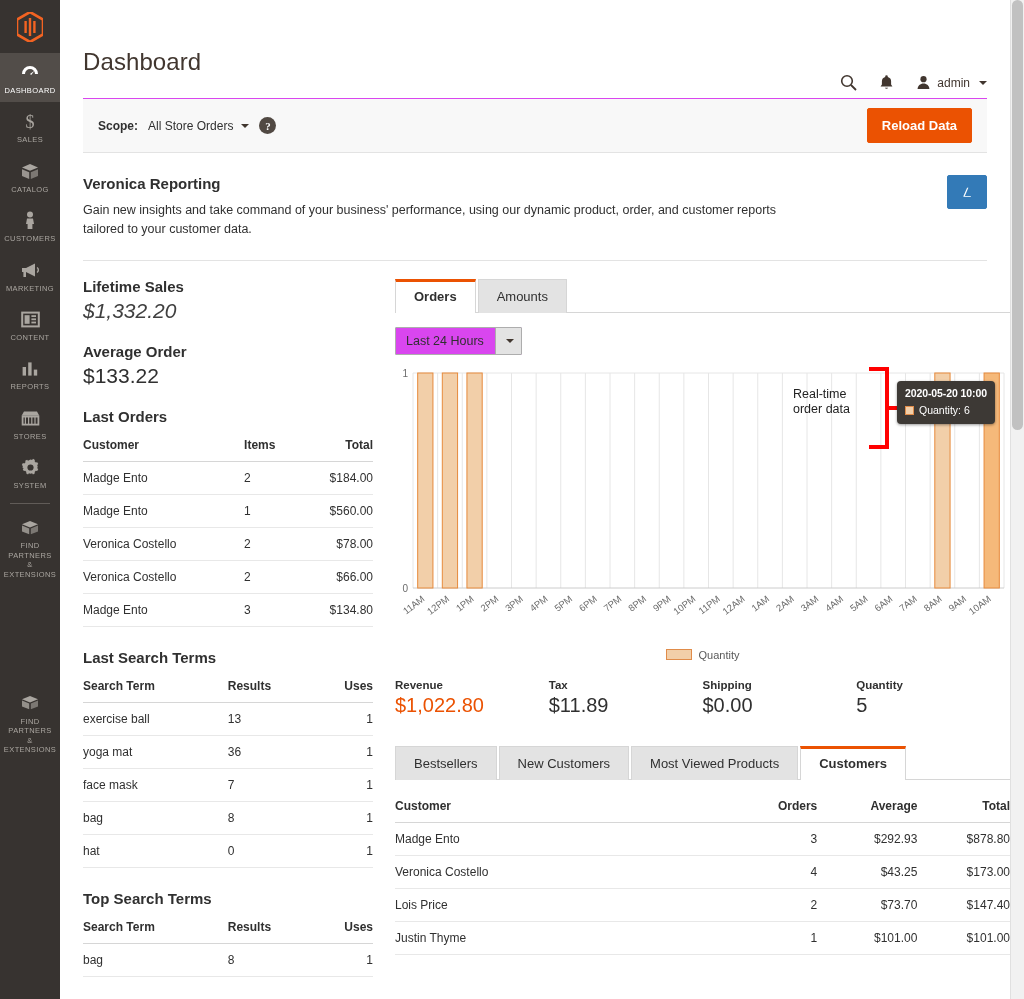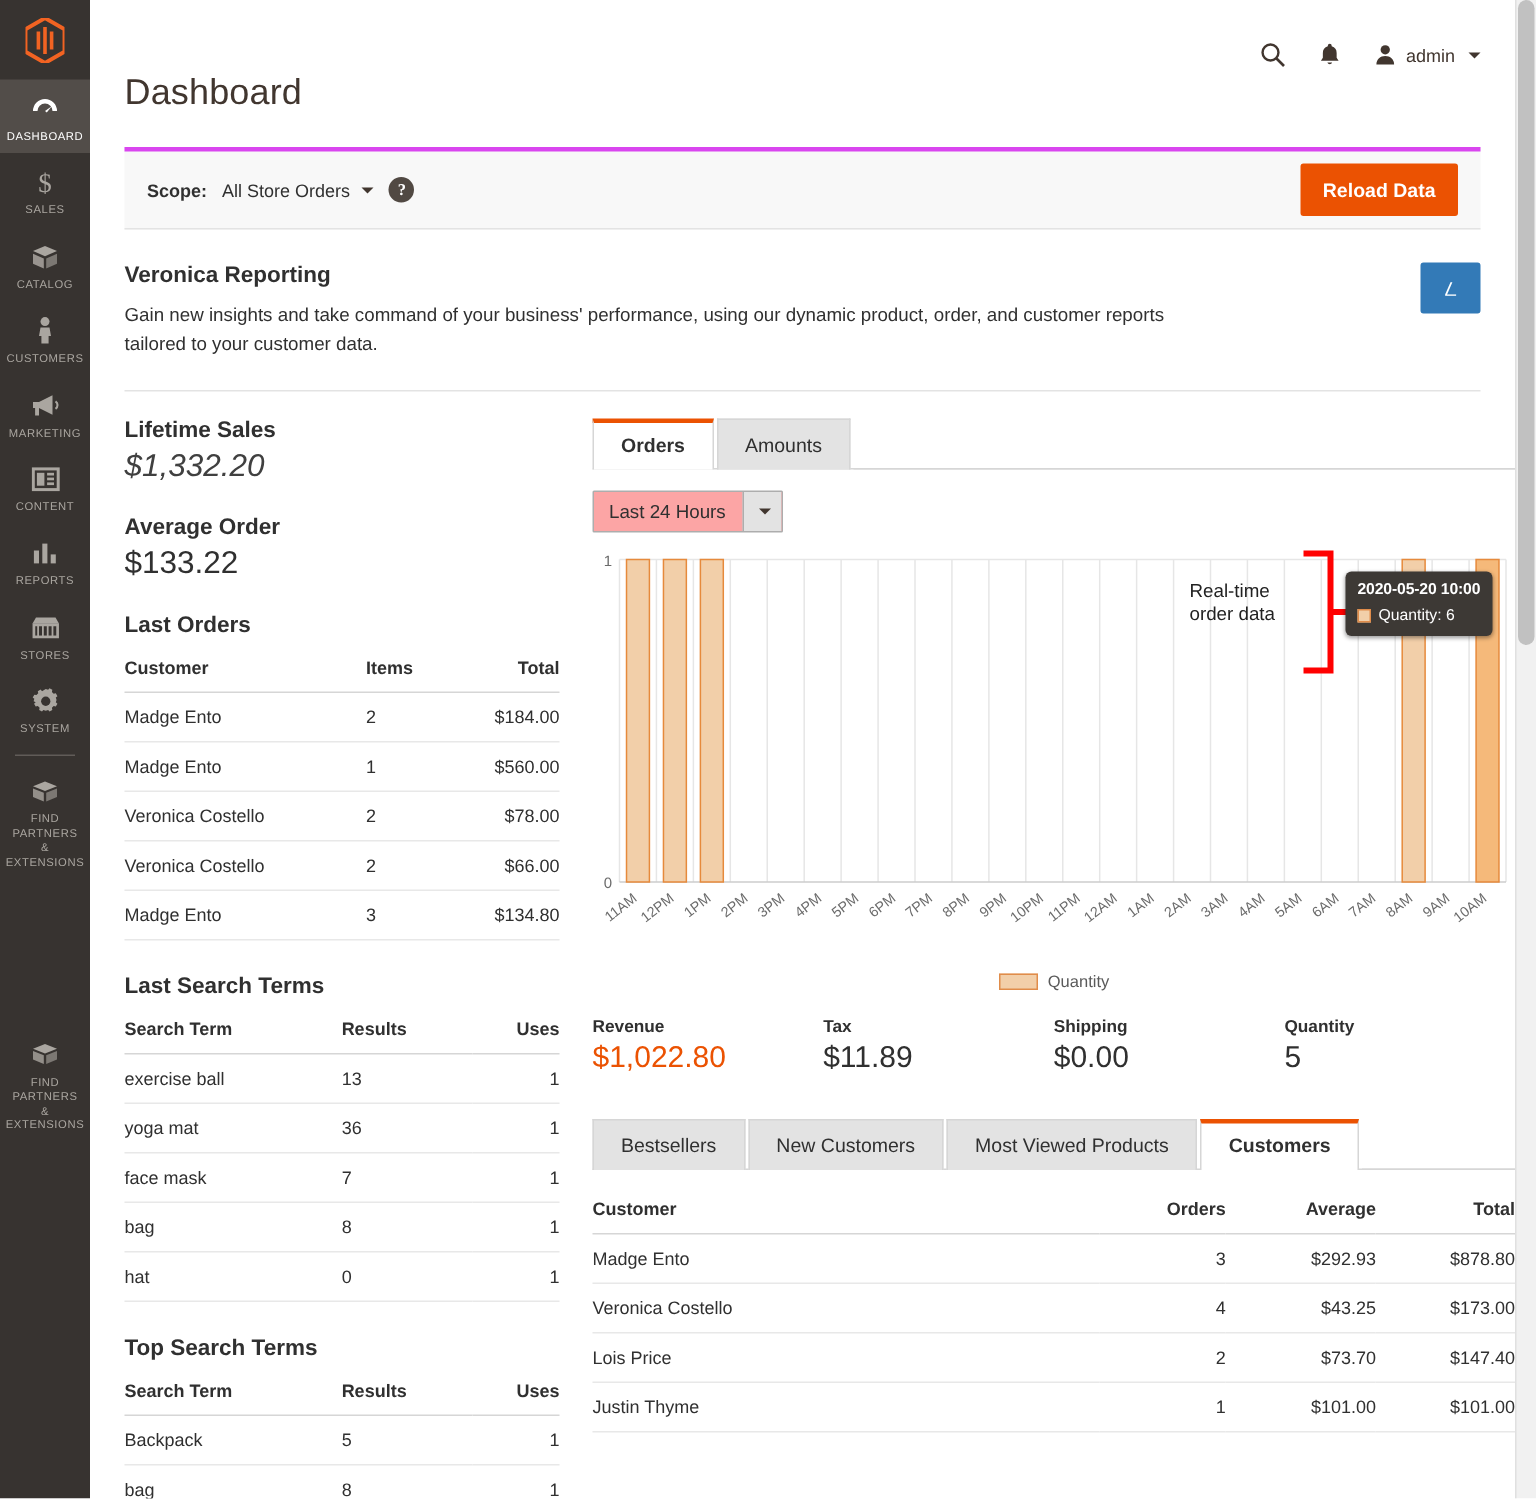--- a/index.html
+++ b/index.html
@@ -41,28 +41,28 @@
   #page { position:absolute; left:60px; top:0; width:950px; height:999px; background:#ffffff; }
 
   .page-header {
     height:98px; padding:0 23px; display:flex; align-items:flex-start;
     justify-content:space-between; background:#fff;
   }
   #page-title {
     font-size:24px; font-weight:400; color:#41362f; margin-top:48px;
     letter-spacing:.1px;
   }
-  .header-tools { display:flex; align-items:center; gap:22px; margin-top:28px; color:#41362f; }
+  .header-tools { display:flex; align-items:center; gap:22px; margin-top:74px; color:#41362f; }
   .header-tools .tool { cursor:pointer; display:flex; align-items:center; }
   .admin-user { gap:6px; font-size:12px; }
   .caret-d { width:0;height:0;border-left:4px solid transparent;border-right:4px solid transparent;border-top:4px solid #41362f; margin-left:3px;}
 
   
   .scope-bar {
-    margin:0 23px; background:#f8f8f8; border-top:3px solid #d946ef; border-bottom:1px solid #e3e3e3;
+    margin:0 23px; background:#f8f8f8; border-top:1px solid #d946ef; border-bottom:1px solid #e3e3e3;
     height:55px; display:flex; align-items:center; padding:0 15px; justify-content:space-between;
   }
   .scope-left { display:flex; align-items:center; gap:10px; }
   .scope-label { font-weight:bold; font-size:12px; color:#303030; }
   .scope-select { font-size:12px; color:#303030; cursor:pointer; display:flex; align-items:center; gap:5px;}
   .help-dot {
     width:17px;height:17px;border-radius:50%;background:#514943;color:#fff;
     font-size:11px;font-weight:bold;display:flex;align-items:center;justify-content:center;cursor:pointer;
     font-family:"Liberation Serif", serif;
   }
@@ -116,21 +116,21 @@
   }
   .tab.active {
     background:#fff; color:#303030; font-weight:bold;
     border-top:3px solid #eb5202; padding-top:7px;
   }
   .tabs-fill { flex:1; border-bottom:1px solid #d6d6d6; position:relative; top:1px;}
 
   .period-row { padding:14px 0 10px; }
   .period-select {
     display:inline-flex; align-items:stretch; border:1px solid #adadad; border-radius:1px;
-    background:#fca5a5; font-size:12.5px; cursor:pointer; overflow:hidden;
+    background:#d946ef; font-size:12.5px; cursor:pointer; overflow:hidden;
   }
   .period-select .val { padding:6px 11px 6px 10px; color:#303030; }
   .period-select .arrow {
     width:26px; background:#e3e3e3; border-left:1px solid #adadad;
     display:flex; align-items:center; justify-content:center;
   }
 
   
   .chart-wrap { position:relative; }
   .chart-legend { text-align:center; margin-top:6px; font-size:11px; color:#5a5a5a;
@@ -415,25 +415,20 @@
         <div class="sec-title">Top Search Terms</div>
         <table class="dash-table">
           <thead>
               <tr id="top-search-head">
                 <th class="mid">Search Term</th>
                 <th class="mid">Results</th>
                 <th class="num">Uses</th>
               </tr>
             </thead>
           <tbody id="top-search-body">
-              <tr>
-                <td class="mid">Backpack</td>
-                <td class="mid">5</td>
-                <td class="num">1</td>
-              </tr>
               <tr>
                 <td class="mid">bag</td>
                 <td class="mid">8</td>
                 <td class="num">1</td>
               </tr>
             </tbody>
         </table>
       </div>
     </div>
 

